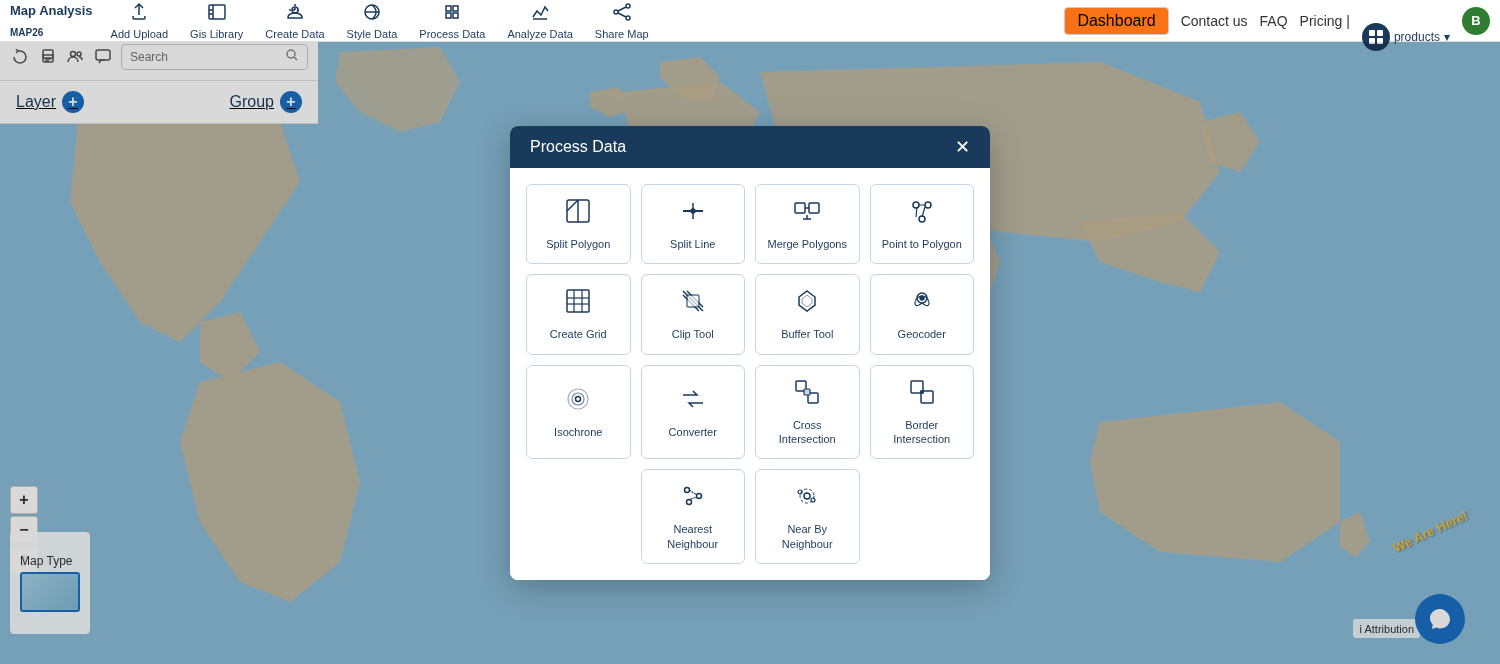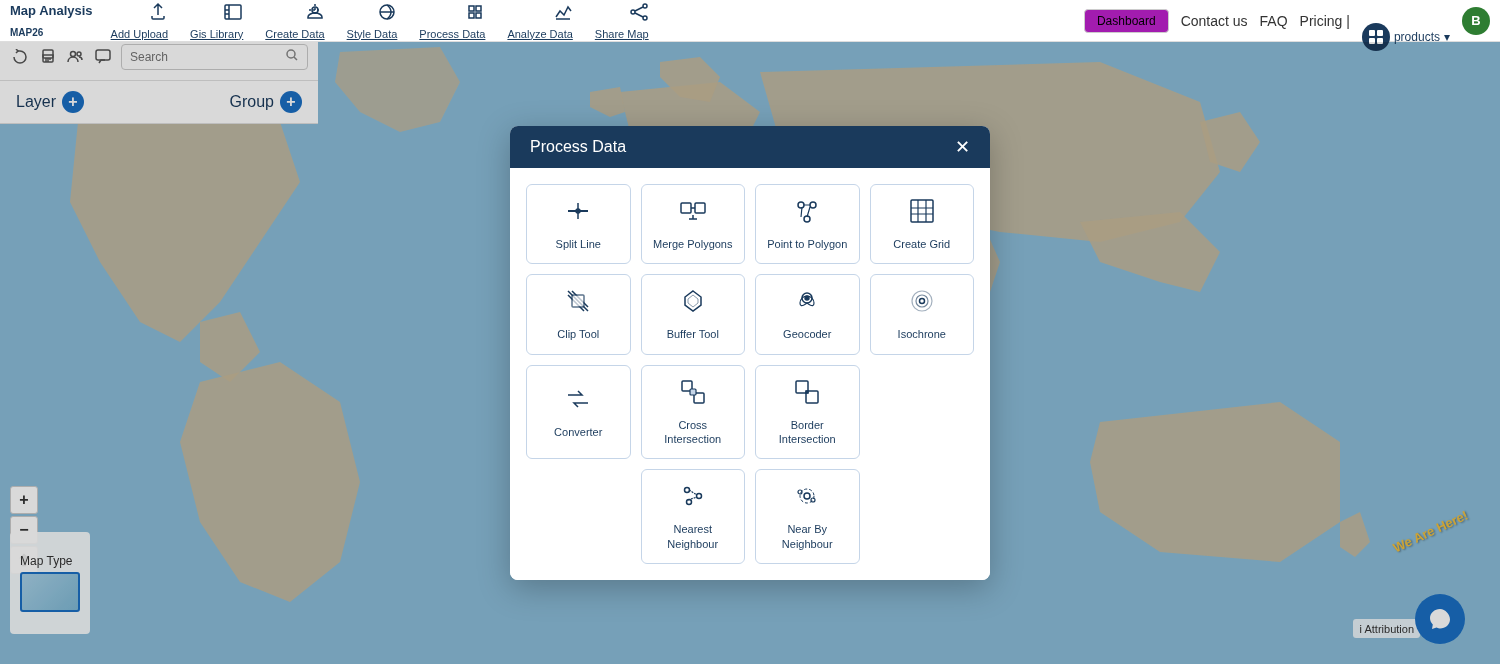--- a/index.html
+++ b/index.html
@@ -36,27 +36,26 @@
     }
     .navbar-tools {
       display: flex;
       align-items: center;
       gap: 6px;
       flex: 1;
     }
     .nav-tool {
       display: flex;
       flex-direction: column;
-      align-items: flex-end;
+      align-items: center;
       cursor: pointer;
       padding: 2px 8px;
       font-size: 11px;
       color: #1a3a5c;
       gap: 2px;
-      text-decoration: underline;
     }
     .nav-tool .tool-icon {
       font-size: 16px;
       color: #1a3a5c;
     }
     .navbar-right {
       display: flex;
       align-items: center;
       gap: 12px;
       margin-left: auto;
@@ -64,23 +63,23 @@
     .nav-link {
       font-size: 14px;
       color: #333;
       cursor: pointer;
       text-decoration: none;
     }
     .nav-btn-dashboard {
       border: 1px solid #ccc;
       padding: 4px 12px;
       border-radius: 4px;
-      font-size: 12px;
-      cursor: pointer;
-      background: #a21caf;
+      font-size: 16px;
+      cursor: pointer;
+      background: #f97316;
     }
     .products-section {
       display: flex;
       align-items: center;
       gap: 4px;
       font-size: 12px;
       color: #1a3a5c;
       cursor: pointer;
       margin-top: 32px;
     }
@@ -147,20 +146,21 @@
       font-size: 12px;
       flex: 1;
       background: transparent;
     }
     .layer-group-bar {
       display: flex;
       align-items: center;
       padding: 10px 16px;
       background: #fff;
       border-bottom: 1px solid #e0e0e0;
+      text-decoration: underline;
     }
     .layer-btn {
       display: flex; align-items: center; gap: 6px;
       font-size: 16px; font-weight: 500;
       color: #1a3a5c;
       cursor: pointer;
     }
     .add-circle {
       width: 22px; height: 22px;
       background: #1a6fc4;
@@ -544,20 +544,29 @@
 </div>
 
 <div class="modal-overlay">
   <div class="modal">
     <div class="modal-header">
       <span>Process Data</span>
       <button class="modal-close">✕</button>
     </div>
     <div class="modal-body">
 
+      <div class="tool-card">
+        <span>
+          <svg class="icon-svg" viewBox="0 0 28 28">
+            <rect x="3" y="3" width="22" height="22" rx="2" stroke="#1a3a5c" stroke-width="1.5" fill="none"></rect>
+            <path d="M14 3v22M3 14l11-11" stroke="#1a3a5c" stroke-width="1.5"></path>
+          </svg>
+        </span>
+        <span class="card-label">Split Polygon</span>
+      </div>
 
       <div class="tool-card">
         <span>
           <svg class="icon-svg" viewBox="0 0 28 28">
             <path d="M4 14h8M16 14h8" stroke="#1a3a5c" stroke-width="2"></path>
             <path d="M14 6v6M14 16v6" stroke="#1a3a5c" stroke-width="1.5"></path>
             <circle cx="14" cy="14" r="2" fill="#1a3a5c"></circle>
           </svg>
         </span>
         <span class="card-label">Split Line</span>

